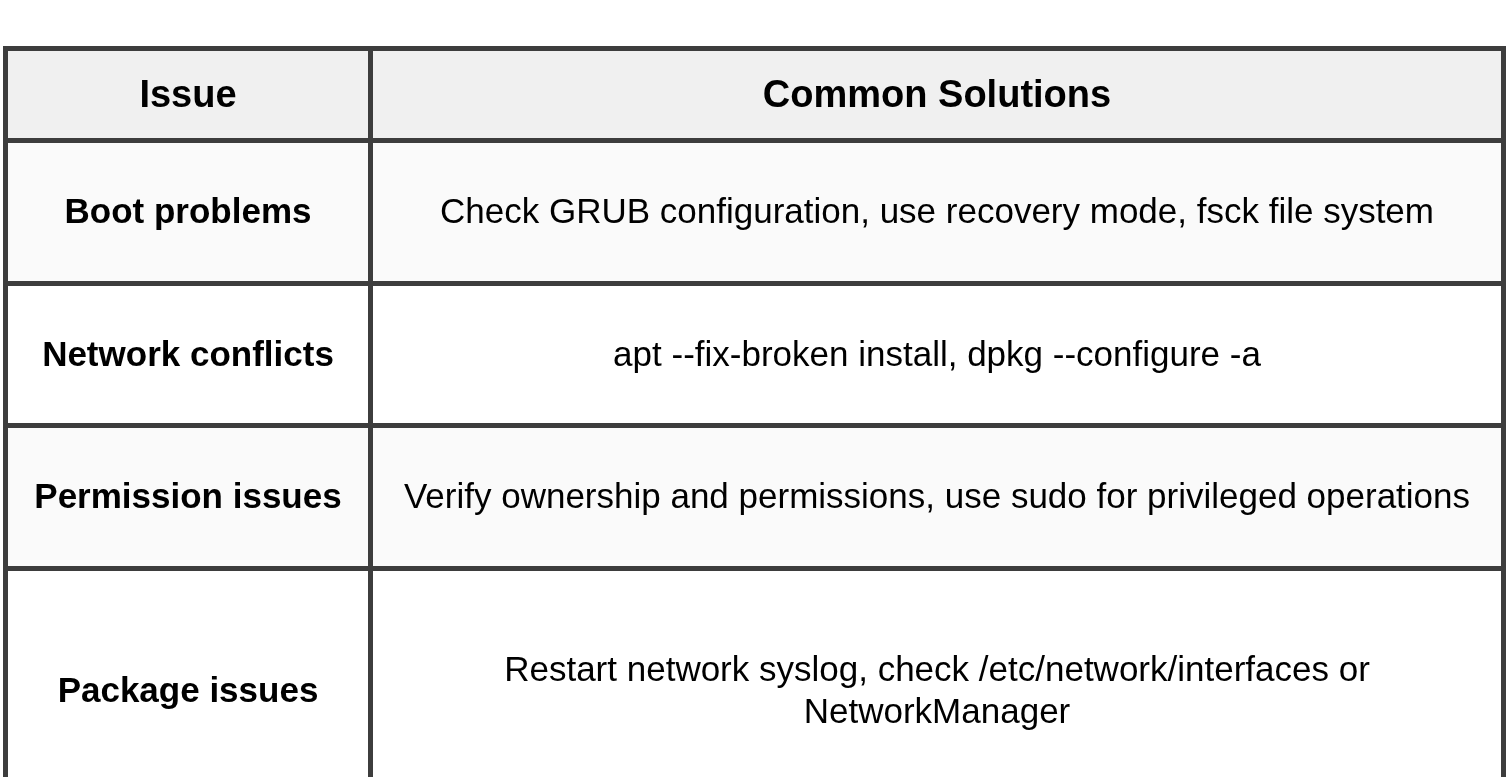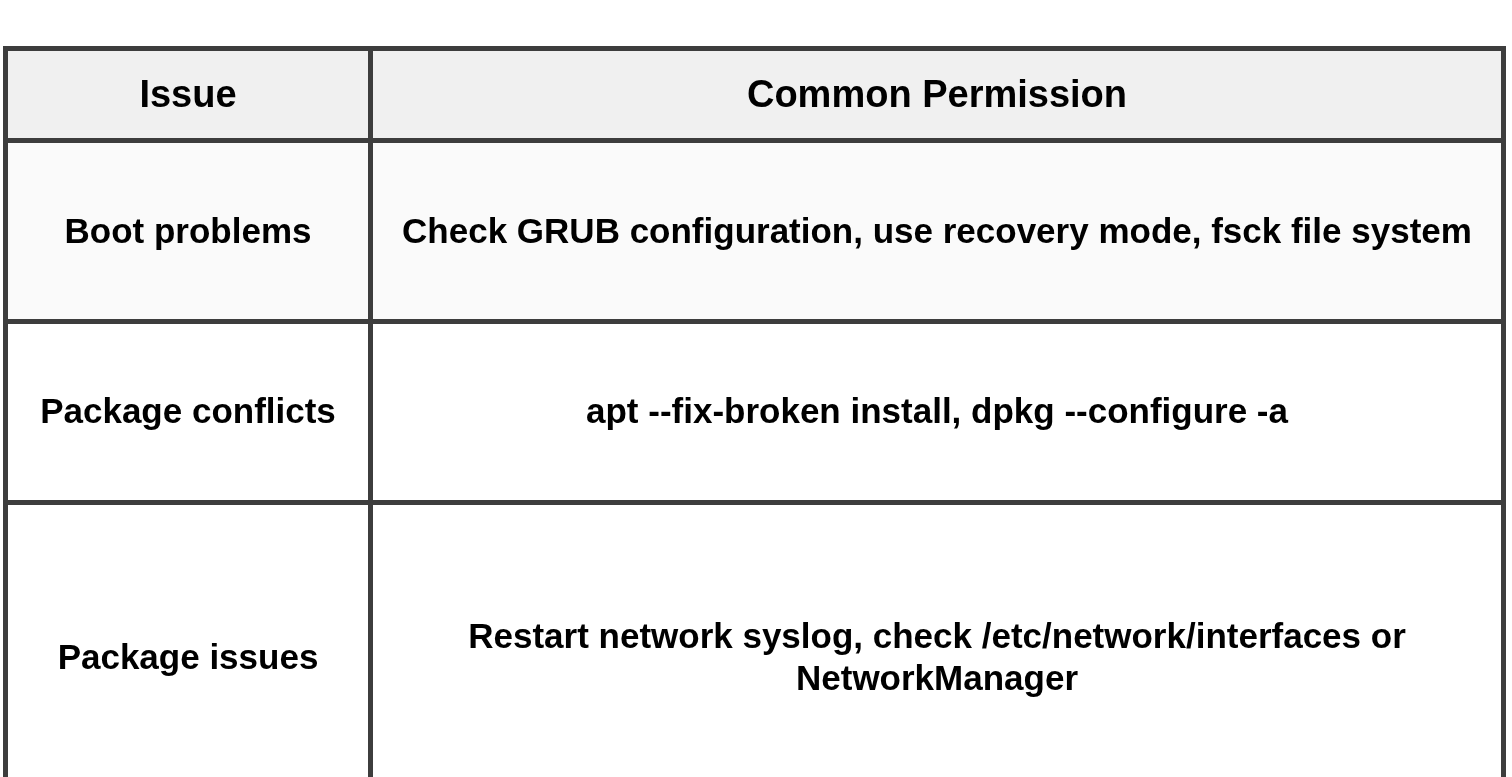--- a/index.html
+++ b/index.html
@@ -58,46 +58,49 @@
   table.issue-table tbody tr.row-even td { background: #ffffff; }
 
   table.issue-table tbody td.cell-issue {
     font-size: 35px;
     font-weight: bold;
   }
   table.issue-table tbody td.cell-solution {
     font-size: 35px;
     padding-left: 28px;
     padding-right: 28px;
-    font-weight: bold;
   }
 </style>
 </head>
 <body>
 
 <div class="table-wrap">
   <table class="issue-table">
     <colgroup>
       <col class="col-issue">
       <col class="col-solution">
     </colgroup>
     <thead>
       <tr>
         <th>Issue</th>
-        <th>Common Permission</th>
+        <th>Common Solutions</th>
       </tr>
     </thead>
     <tbody>
       <tr class="row-odd">
         <td class="cell-issue">Boot problems</td>
         <td class="cell-solution">Check GRUB configuration, use recovery mode, fsck file system</td>
       </tr>
       <tr class="row-even">
-        <td class="cell-issue">Package conflicts</td>
+        <td class="cell-issue">Network conflicts</td>
         <td class="cell-solution">apt --fix-broken install, dpkg --configure -a</td>
+      </tr>
+      <tr class="row-odd">
+        <td class="cell-issue">Permission issues</td>
+        <td class="cell-solution">Verify ownership and permissions, use sudo for privileged operations</td>
       </tr>
       <tr class="row-even">
         <td class="cell-issue">Package issues</td>
         <td class="cell-solution">Restart network syslog, check /etc/network/interfaces or NetworkManager</td>
       </tr>
     </tbody>
   </table>
 </div>
 
 </body></html>

